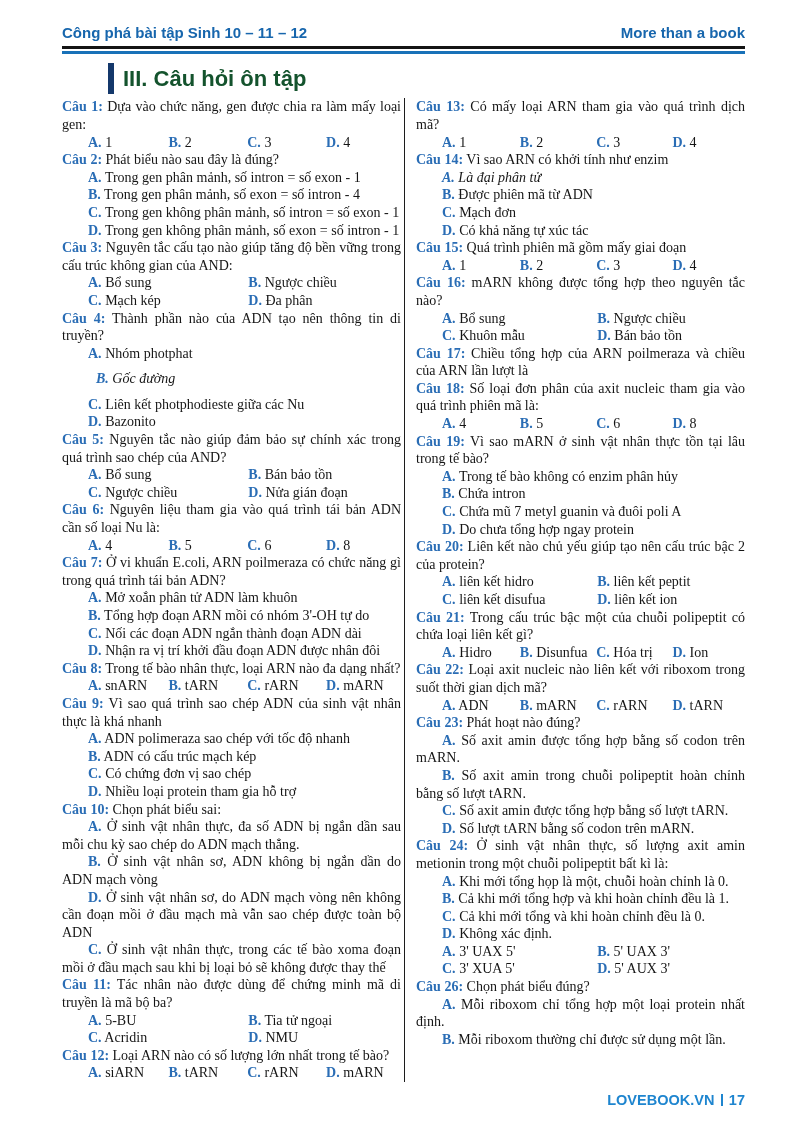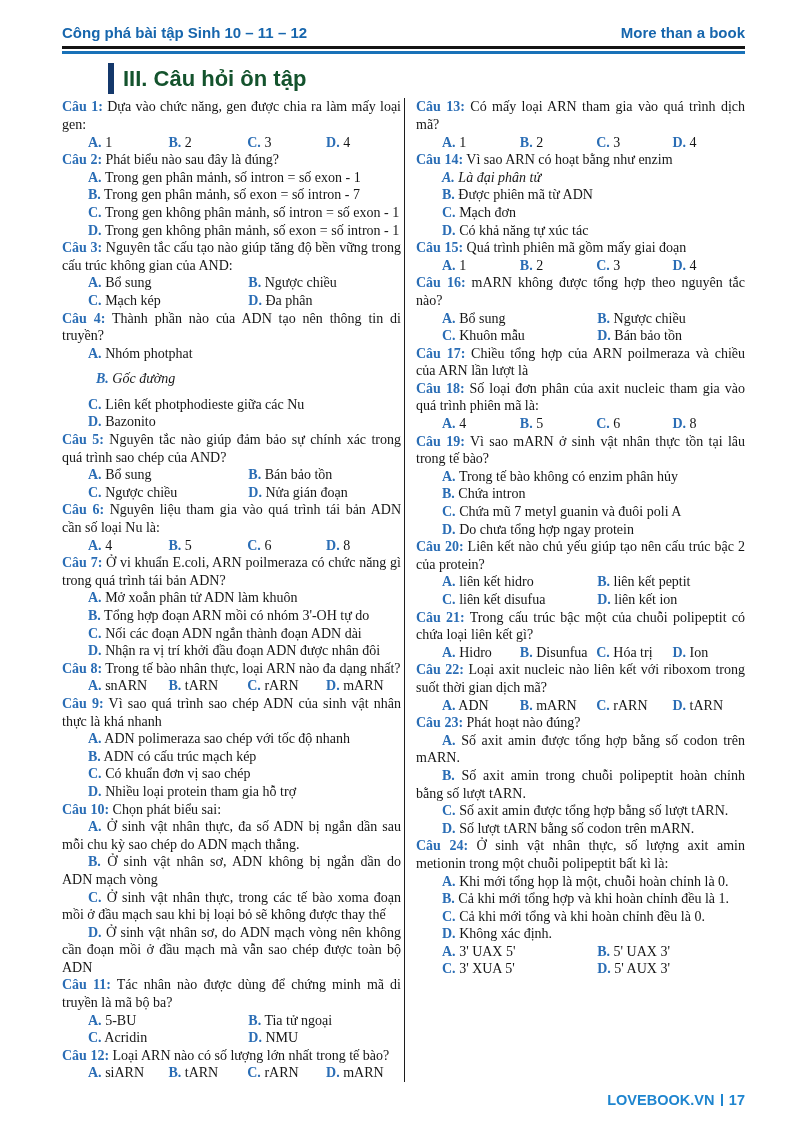--- a/index.html
+++ b/index.html
@@ -63,21 +63,21 @@
             <span class="option" style="margin: 0px;"><span class="opt-letter">A.</span> <span>1</span></span>
             <span class="option" style="margin: 0px;"><span class="opt-letter">B.</span> <span>2</span></span>
             <span class="option" style="margin: 0px;"><span class="opt-letter">C.</span> <span>3</span></span>
             <span class="option" style="margin: 0px;"><span class="opt-letter">D.</span> <span>4</span></span>
           </div>
         </div>
         <div class="q">
           <p class="q-text"><span class="q-label">Câu 2:</span> <span>Phát biểu nào sau đây là đúng?</span></p>
           <div class="opts-list">
             <p class="option" style="margin: 0px;"><span class="opt-letter">A.</span> <span>Trong gen phân mảnh, số intron = số exon - 1</span></p>
-            <p class="option" style="margin: 0px;"><span class="opt-letter">B.</span> <span>Trong gen phân mảnh, số exon = số intron - 7</span></p>
+            <p class="option" style="margin: 0px;"><span class="opt-letter">B.</span> <span>Trong gen phân mảnh, số exon = số intron - 4</span></p>
             <p class="option" style="margin: 0px;"><span class="opt-letter">C.</span> <span>Trong gen không phân mảnh, số intron = số exon - 1</span></p>
             <p class="option" style="margin: 0px;"><span class="opt-letter">D.</span> <span>Trong gen không phân mảnh, số exon = số intron - 1</span></p>
           </div>
         </div>
         <div class="q">
           <p class="q-text"><span class="q-label">Câu 3:</span> <span>Nguyên tắc cấu tạo nào giúp tăng độ bền vững trong cấu trúc không gian của AND:</span></p>
           <div class="opts-grid2">
             <span class="option" style="margin: 0px;"><span class="opt-letter">A.</span> <span>Bổ sung</span></span>
             <span class="option" style="margin: 0px;"><span class="opt-letter">B.</span> <span>Ngược chiều</span></span>
             <span class="option" style="margin: 0px;"><span class="opt-letter">C.</span> <span>Mạch kép</span></span>
@@ -127,31 +127,31 @@
             <span class="option" style="margin: 0px;"><span class="opt-letter">B.</span> <span>tARN</span></span>
             <span class="option" style="margin: 0px;"><span class="opt-letter">C.</span> <span>rARN</span></span>
             <span class="option" style="margin: 0px;"><span class="opt-letter">D.</span> <span>mARN</span></span>
           </div>
         </div>
         <div class="q">
           <p class="q-text"><span class="q-label">Câu 9:</span> <span>Vì sao quá trình sao chép ADN của sinh vật nhân thực là khá nhanh</span></p>
           <div class="opts-list">
             <p class="option" style="margin: 0px;"><span class="opt-letter">A.</span> <span>ADN polimeraza sao chép với tốc độ nhanh</span></p>
             <p class="option" style="margin: 0px;"><span class="opt-letter">B.</span> <span>ADN có cấu trúc mạch kép</span></p>
-            <p class="option" style="margin: 0px;"><span class="opt-letter">C.</span> <span>Có khuẩn đơn vị sao chép</span></p>
+            <p class="option" style="margin: 0px;"><span class="opt-letter">C.</span> <span>Có chứng đơn vị sao chép</span></p>
             <p class="option" style="margin: 0px;"><span class="opt-letter">D.</span> <span>Nhiều loại protein tham gia hỗ trợ</span></p>
           </div>
         </div>
         <div class="q">
           <p class="q-text"><span class="q-label">Câu 10:</span> <span>Chọn phát biểu sai:</span></p>
           <div class="opts-list">
             <p class="option" style="margin: 0px;"><span class="opt-letter">A.</span> <span>Ở sinh vật nhân thực, đa số ADN bị ngắn dần sau mỗi chu kỳ sao chép do ADN mạch thẳng.</span></p>
             <p class="option" style="margin: 0px;"><span class="opt-letter">B.</span> <span>Ở sinh vật nhân sơ, ADN không bị ngắn dần do ADN mạch vòng</span></p>
+            <p class="option" style="margin: 0px;"><span class="opt-letter">D.</span> <span>Ở sinh vật nhân sơ, do ADN mạch vòng nên không cần đoạn mồi ở đầu mạch mà vẫn sao chép được toàn bộ ADN</span></p>
             <p class="option" style="margin: 0px;"><span class="opt-letter">C.</span> <span>Ở sinh vật nhân thực, trong các tế bào xoma đoạn mồi ở đầu mạch sau khi bị loại bỏ sẽ không được thay thế</span></p>
-            <p class="option" style="margin: 0px;"><span class="opt-letter">D.</span> <span>Ở sinh vật nhân sơ, do ADN mạch vòng nên không cần đoạn mồi ở đầu mạch mà vẫn sao chép được toàn bộ ADN</span></p>
           </div>
         </div>
         <div class="q">
           <p class="q-text"><span class="q-label">Câu 11:</span> <span>Tác nhân nào được dùng để chứng minh mã di truyền là mã bộ ba?</span></p>
           <div class="opts-grid2">
             <span class="option" style="margin: 0px;"><span class="opt-letter">A.</span> <span>5-BU</span></span>
             <span class="option" style="margin: 0px;"><span class="opt-letter">B.</span> <span>Tia tử ngoại</span></span>
             <span class="option" style="margin: 0px;"><span class="opt-letter">C.</span> <span>Acridin</span></span>
             <span class="option" style="margin: 0px;"><span class="opt-letter">D.</span> <span>NMU</span></span>
           </div>
@@ -170,21 +170,21 @@
         <div class="q">
           <p class="q-text"><span class="q-label">Câu 13:</span> <span>Có mấy loại ARN tham gia vào quá trình dịch mã?</span></p>
           <div class="opts-row4">
             <span class="option" style="margin: 0px;"><span class="opt-letter">A.</span> <span>1</span></span>
             <span class="option" style="margin: 0px;"><span class="opt-letter">B.</span> <span>2</span></span>
             <span class="option" style="margin: 0px;"><span class="opt-letter">C.</span> <span>3</span></span>
             <span class="option" style="margin: 0px;"><span class="opt-letter">D.</span> <span>4</span></span>
           </div>
         </div>
         <div class="q">
-          <p class="q-text"><span class="q-label">Câu 14:</span> <span>Vì sao ARN có hoạt bằng như enzim</span></p>
+          <p class="q-text"><span class="q-label">Câu 14:</span> <span>Vì sao ARN có khởi tính như enzim</span></p>
           <div class="opts-list">
             <p class="option" style="margin: 0px; font-style: italic;"><span class="opt-letter">A.</span> <span>Là đại phân tử</span></p>
             <p class="option" style="margin: 0px;"><span class="opt-letter">B.</span> <span>Được phiên mã từ ADN</span></p>
             <p class="option" style="margin: 0px;"><span class="opt-letter">C.</span> <span>Mạch đơn</span></p>
             <p class="option" style="margin: 0px;"><span class="opt-letter">D.</span> <span>Có khả năng tự xúc tác</span></p>
           </div>
         </div>
         <div class="q">
           <p class="q-text"><span class="q-label">Câu 15:</span> <span>Quá trình phiên mã gồm mấy giai đoạn</span></p>
           <div class="opts-row4">
@@ -270,19 +270,26 @@
           </div>
         </div>
         <div class="q">
           <div class="opts-grid2">
             <span class="option" style="margin: 0px;"><span class="opt-letter">A.</span> <span>3' UAX 5'</span></span>
             <span class="option" style="margin: 0px;"><span class="opt-letter">B.</span> <span>5' UAX 3'</span></span>
             <span class="option" style="margin: 0px;"><span class="opt-letter">C.</span> <span>3' XUA 5'</span></span>
             <span class="option" style="margin: 0px;"><span class="opt-letter">D.</span> <span>5' AUX 3'</span></span>
           </div>
         </div>
+        <div class="q">
+          <p class="q-text"><span class="q-label">Câu 26:</span> <span>Chọn phát biểu đúng?</span></p>
+          <div class="opts-list">
+            <p class="option" style="margin: 0px;"><span class="opt-letter">A.</span> <span>Mỗi riboxom chỉ tổng hợp một loại protein nhất định.</span></p>
+            <p class="option" style="margin: 0px;"><span class="opt-letter">B.</span> <span>Mỗi riboxom thường chỉ được sử dụng một lần.</span></p>
+          </div>
+        </div>
       </div>
   </div>
 
   <div class="footer">
     <span>LOVEBOOK.VN</span><span class="pipe"></span><span>17</span>
   </div>
 </div>
 
 </body></html>

